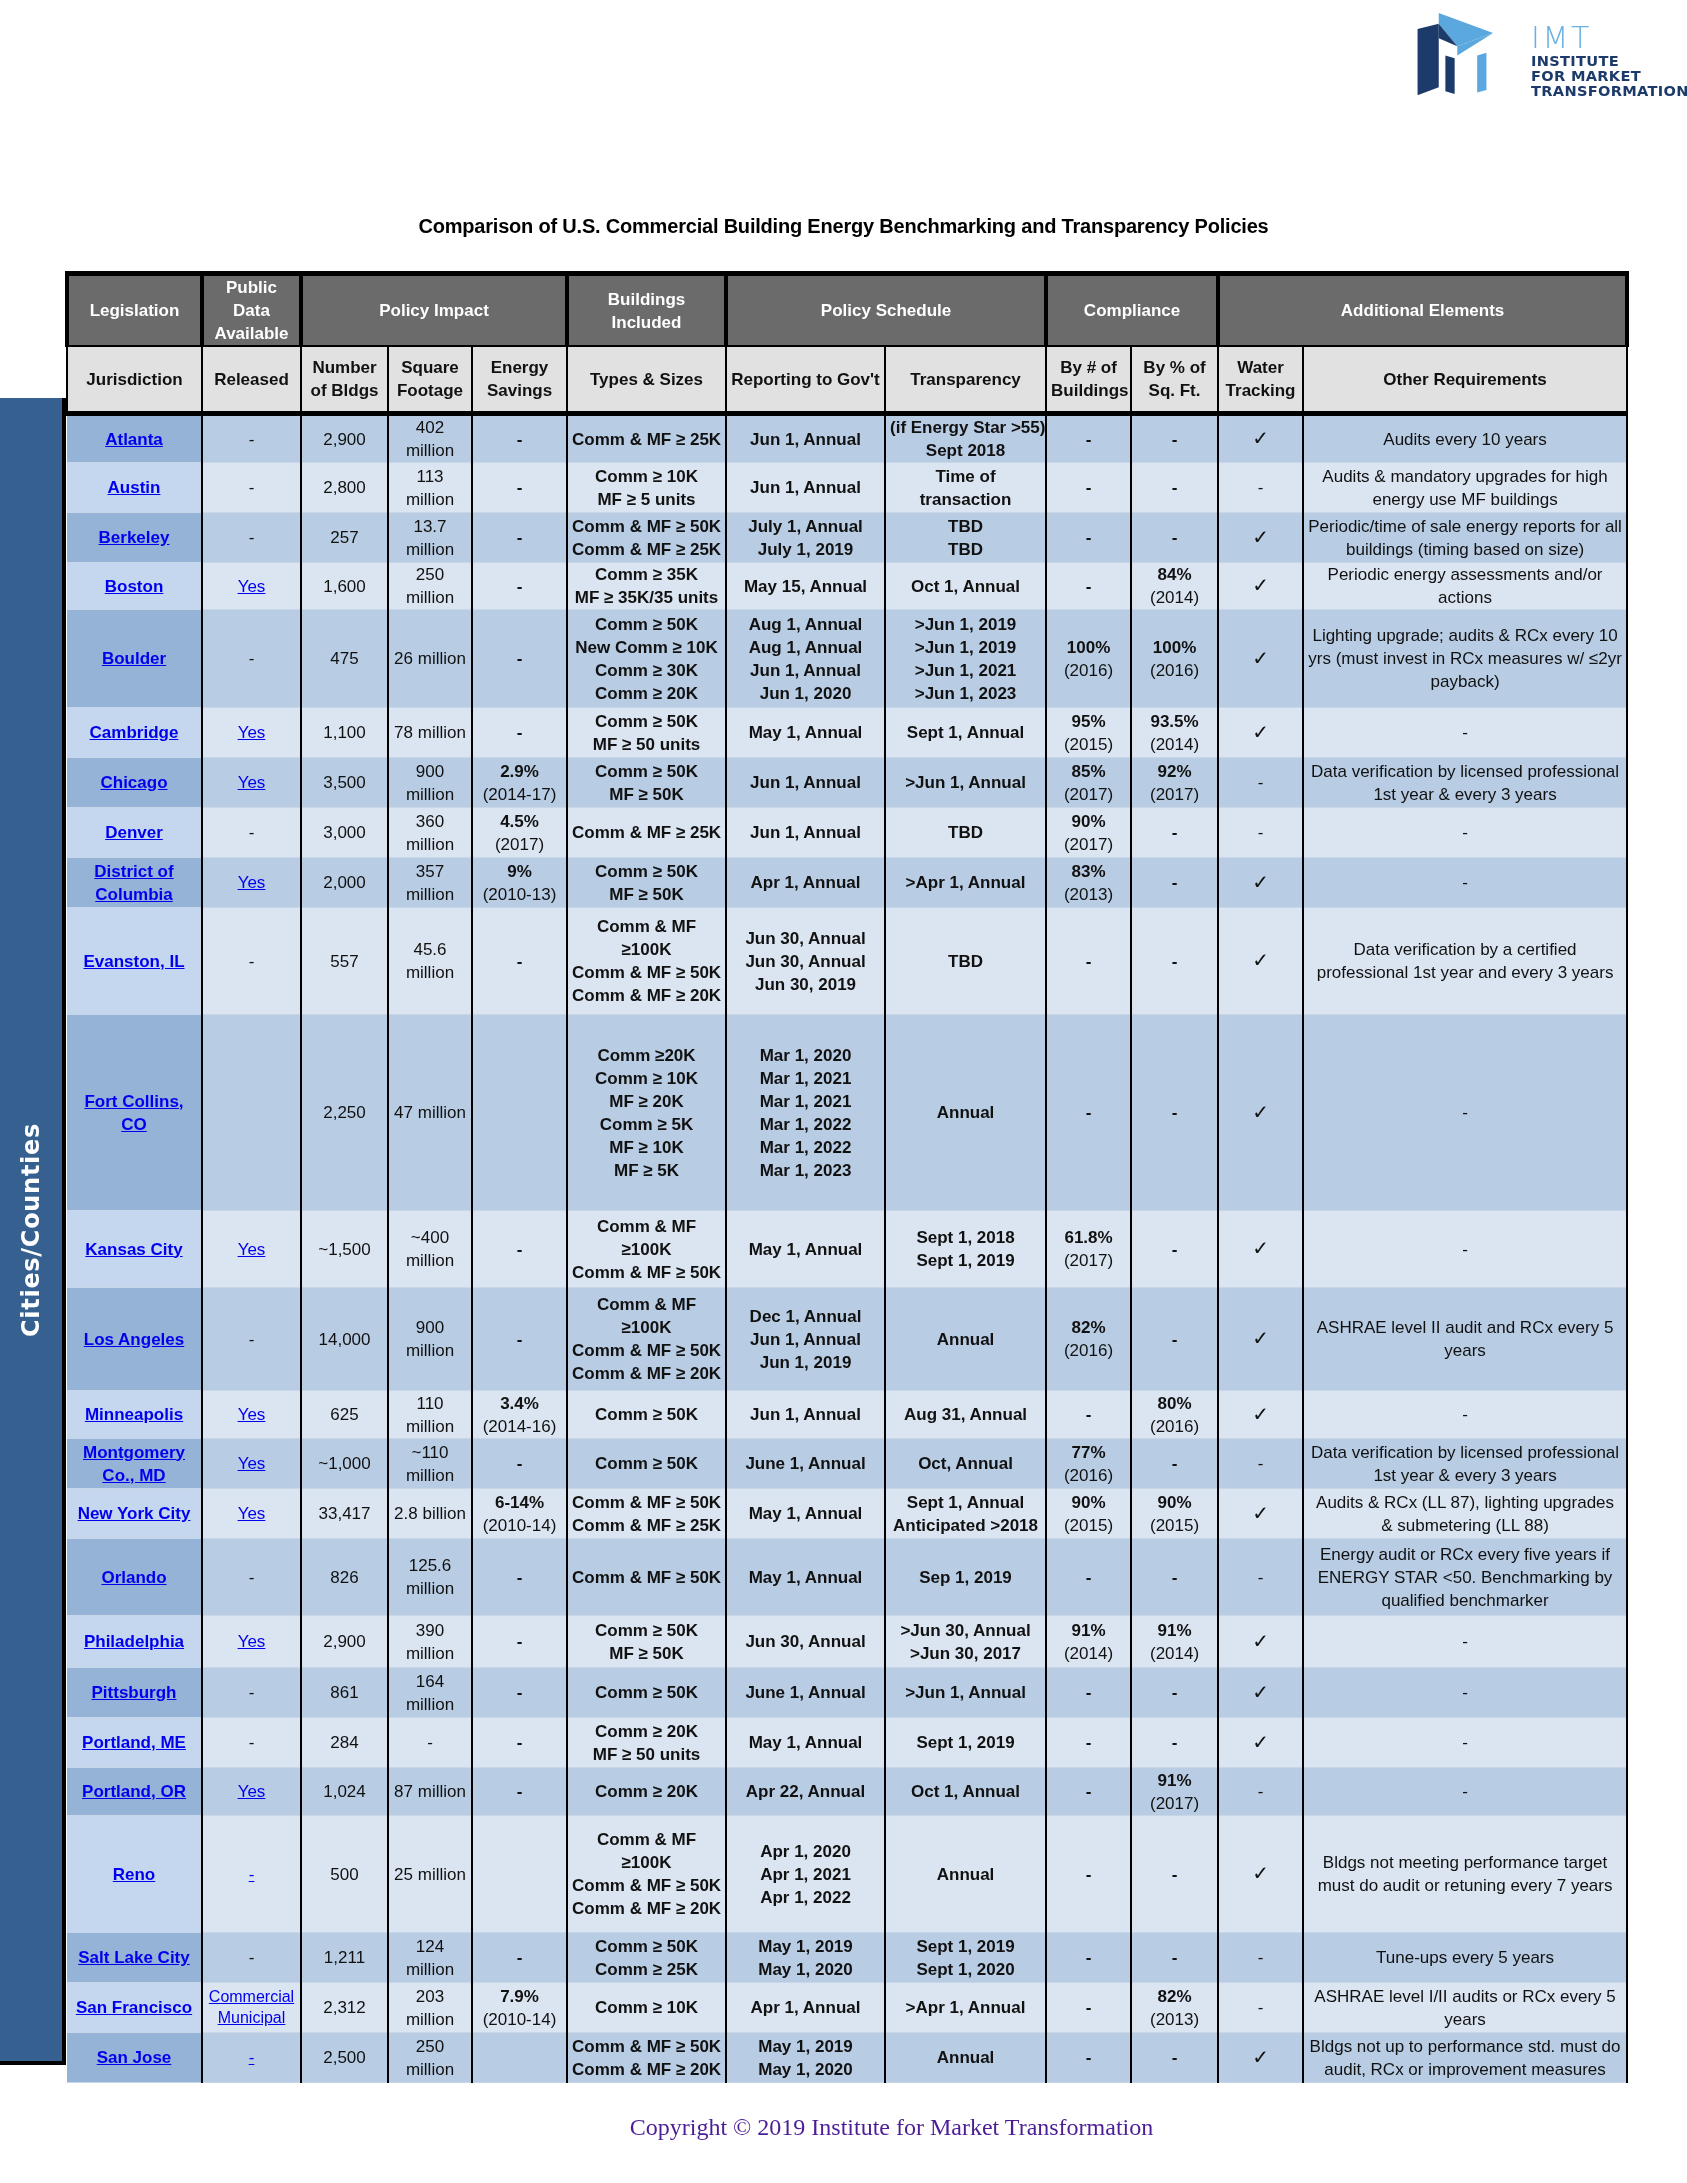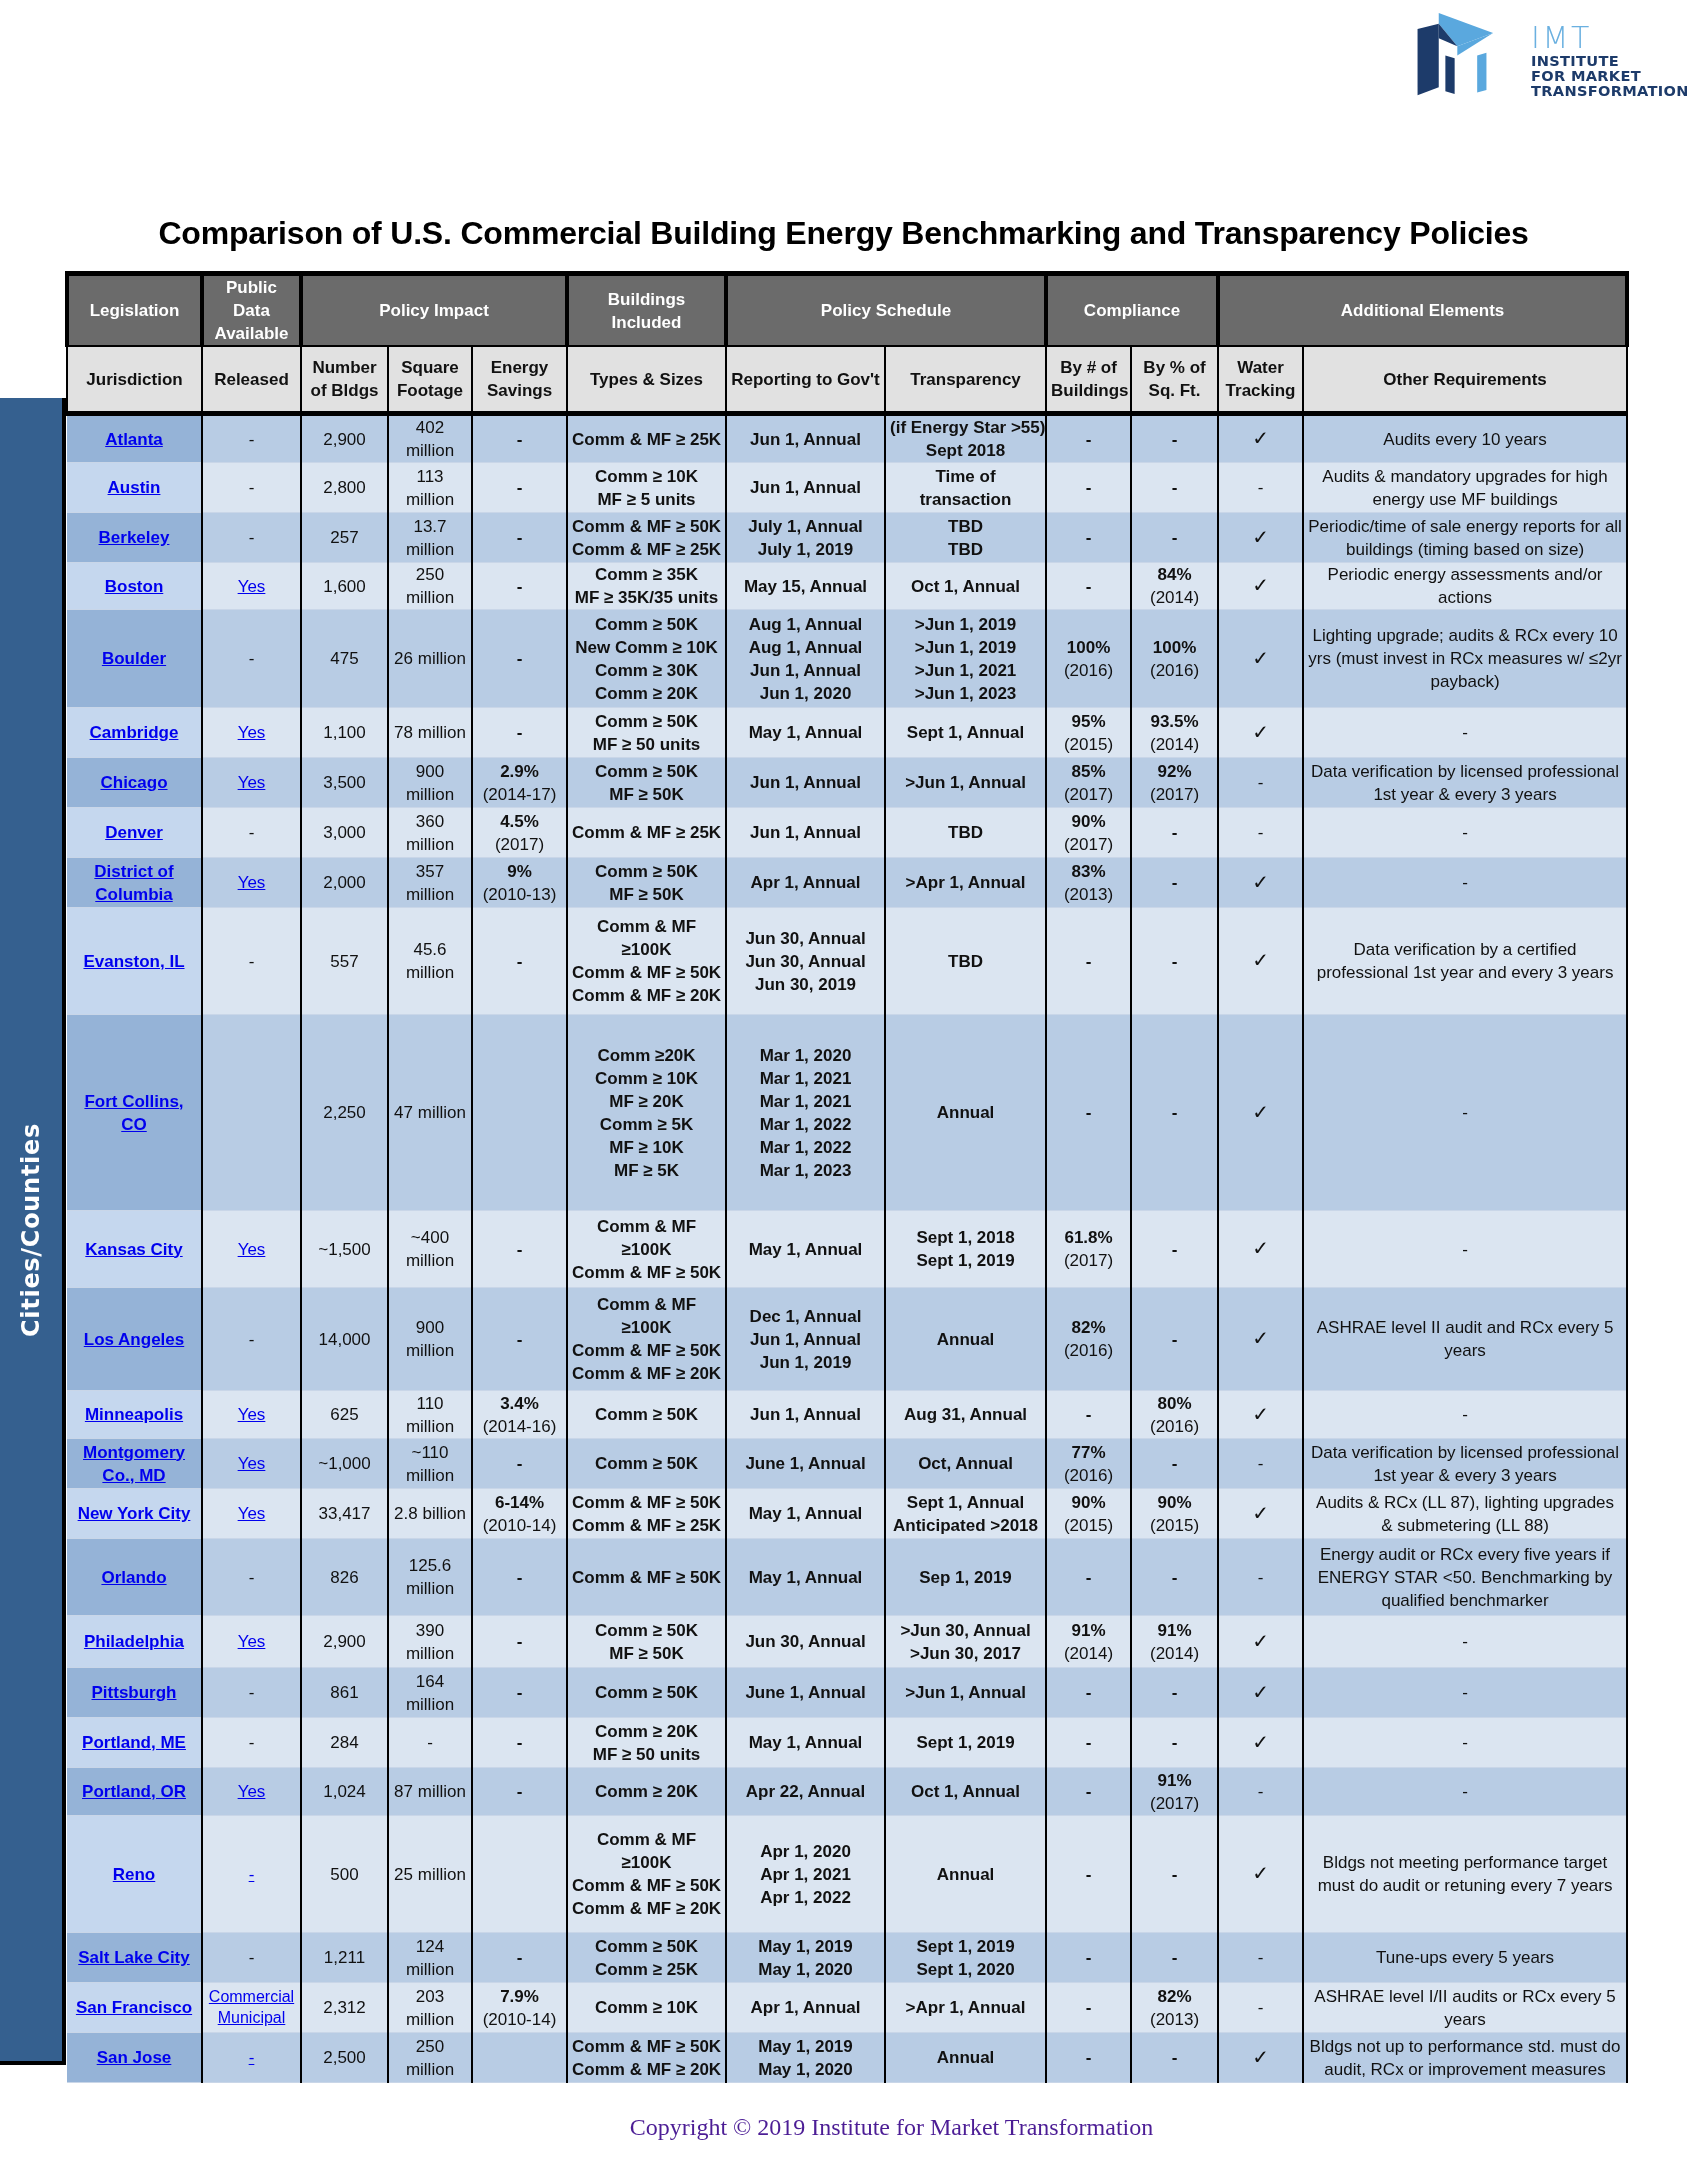--- a/index.html
+++ b/index.html
@@ -3,21 +3,21 @@
 <meta charset="utf-8">
 <style>
   html, body { margin: 0; padding: 0; background: #ffffff; }
   body { width: 1687px; height: 2183px; position: relative; overflow: hidden; font-family: "Liberation Sans", "DejaVu Sans", sans-serif; color: #111; }
 
   .logo { position: absolute; left: 1399px; top: 9.3px; width: 278px; height: 93px; }
   .logo-text { position: absolute; left: 132px; top: 13.2px; }
   .logo-imt { font-family: "DejaVu Sans", sans-serif; font-size: 30px; color: #6ab0e0; letter-spacing: 2.6px; line-height: 32px; font-weight: 300; }
   .logo-sub { font-family: "DejaVu Sans", sans-serif; font-size: 14.6px; line-height: 14.6px; color: #1d3b6a; font-weight: bold; letter-spacing: 0.3px; }
 
-  .title { position: absolute; left: 0; width: 1687px; top: 215px; text-align: center; font-family: "Liberation Sans", sans-serif; font-weight: bold; font-size: 32px; color: #000; letter-spacing: -0.2px; }
+  .title { position: absolute; left: 0; width: 1687px; top: 215px; text-align: center; font-family: "Liberation Sans", sans-serif; font-weight: bold; font-size: 20px; color: #000; letter-spacing: -0.2px; }
 
   .side-band { position: absolute; left: 0; top: 398px; width: 62px; height: 1663px; background: #35608f; border-right: 4px solid #000; border-bottom: 4px solid #000; }
   .side-label { position: absolute; left: 0; top: 0; width: 62px; height: 1663px; display: flex; align-items: center; justify-content: center; }
   .side-label span { transform: rotate(-90deg); white-space: nowrap; color: #fff; font-weight: bold; font-size: 24px; letter-spacing: 0.7px; font-family: "DejaVu Sans", sans-serif; }
 
   table.grid { position: absolute; left: 65px; top: 271px; border-collapse: collapse; table-layout: fixed; width: 1561px; }
   table.grid td, table.grid th { padding: 0 4px; text-align: center; vertical-align: middle; font-size: 17px; line-height: 23px; font-family: "Liberation Sans Narrow", "Liberation Sans", sans-serif; overflow: hidden; }
 
   .hdr1 th { background: #6b6b6b; color: #fff; font-weight: bold; height: 64px; border-left: 4px solid #000; border-right: 4px solid #000; border-top: 5.3px solid #000; border-bottom: 2.6px solid #000; font-size: 16.5px; line-height: 22.5px; }
   .hdr2 th { background: #e1e1e1; color: #111; font-weight: bold; height: 64px; border-left: 2.6px solid #000; border-right: 2.6px solid #000; border-bottom: 5.3px solid #000; font-size: 16.5px; line-height: 22.5px; }

